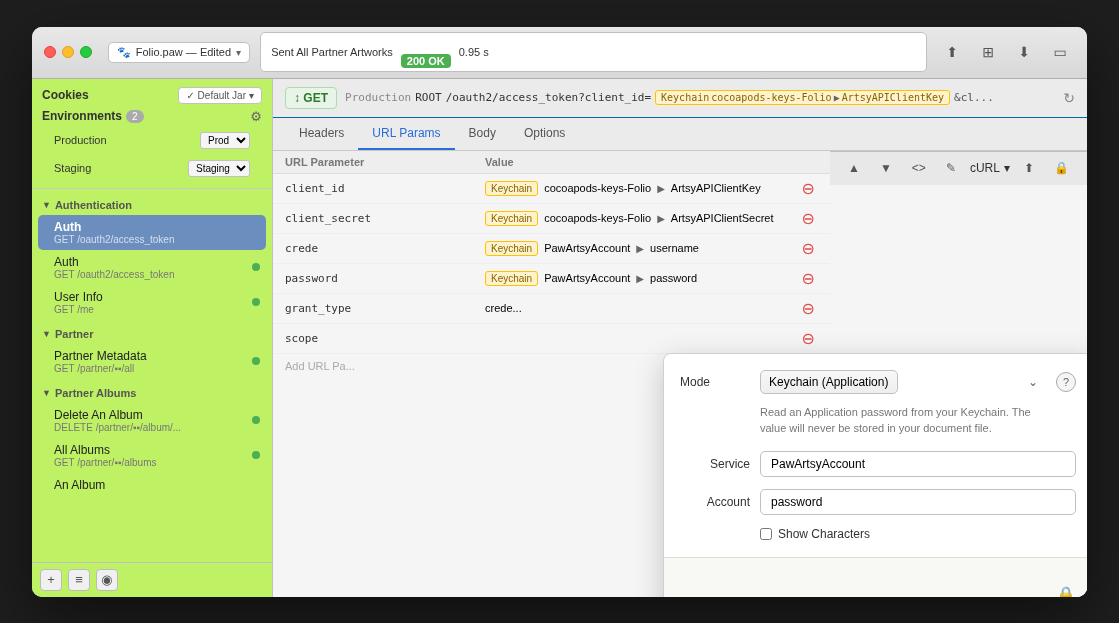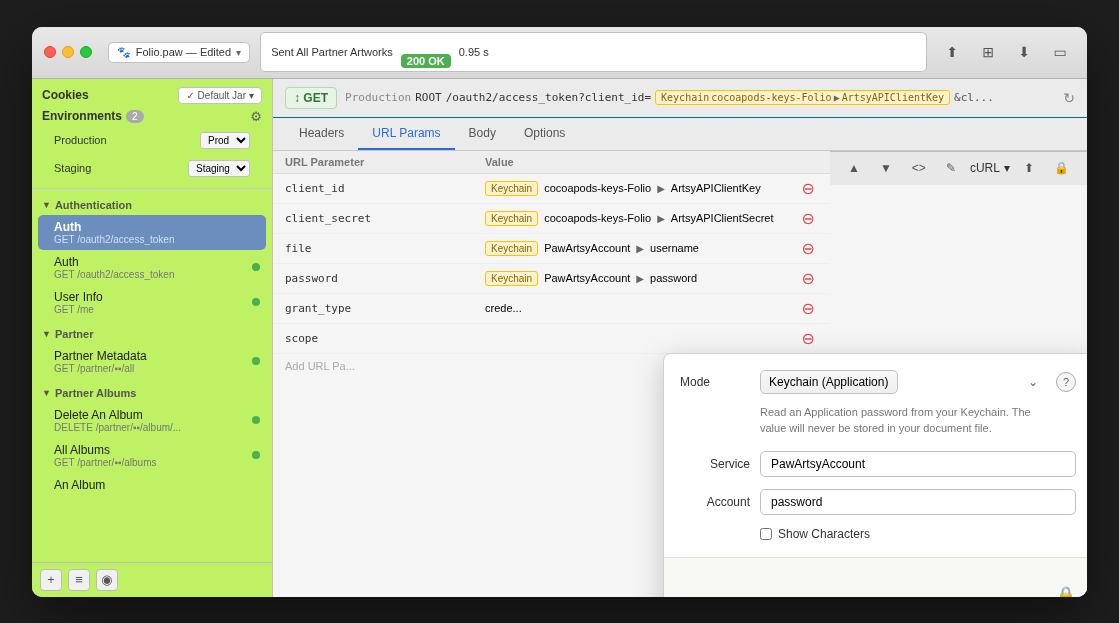--- a/index.html
+++ b/index.html
@@ -723,21 +723,21 @@
             <div class="param-val">
               <span class="keychain-tag">Keychain</span>
               <span>cocoapods-keys-Folio</span>
               <span class="keychain-arrow">▶</span>
               <span>ArtsyAPIClientSecret</span>
             </div>
             <span class="param-remove">⊖</span>
           </div>
 
           <div class="param-row">
-            <span class="param-key">file</span>
+            <span class="param-key">crede</span>
             <div class="param-val">
               <span class="keychain-tag">Keychain</span>
               <span>PawArtsyAccount</span>
               <span class="keychain-arrow">▶</span>
               <span>username</span>
             </div>
             <span class="param-remove">⊖</span>
           </div>
 
           <div class="param-row">

